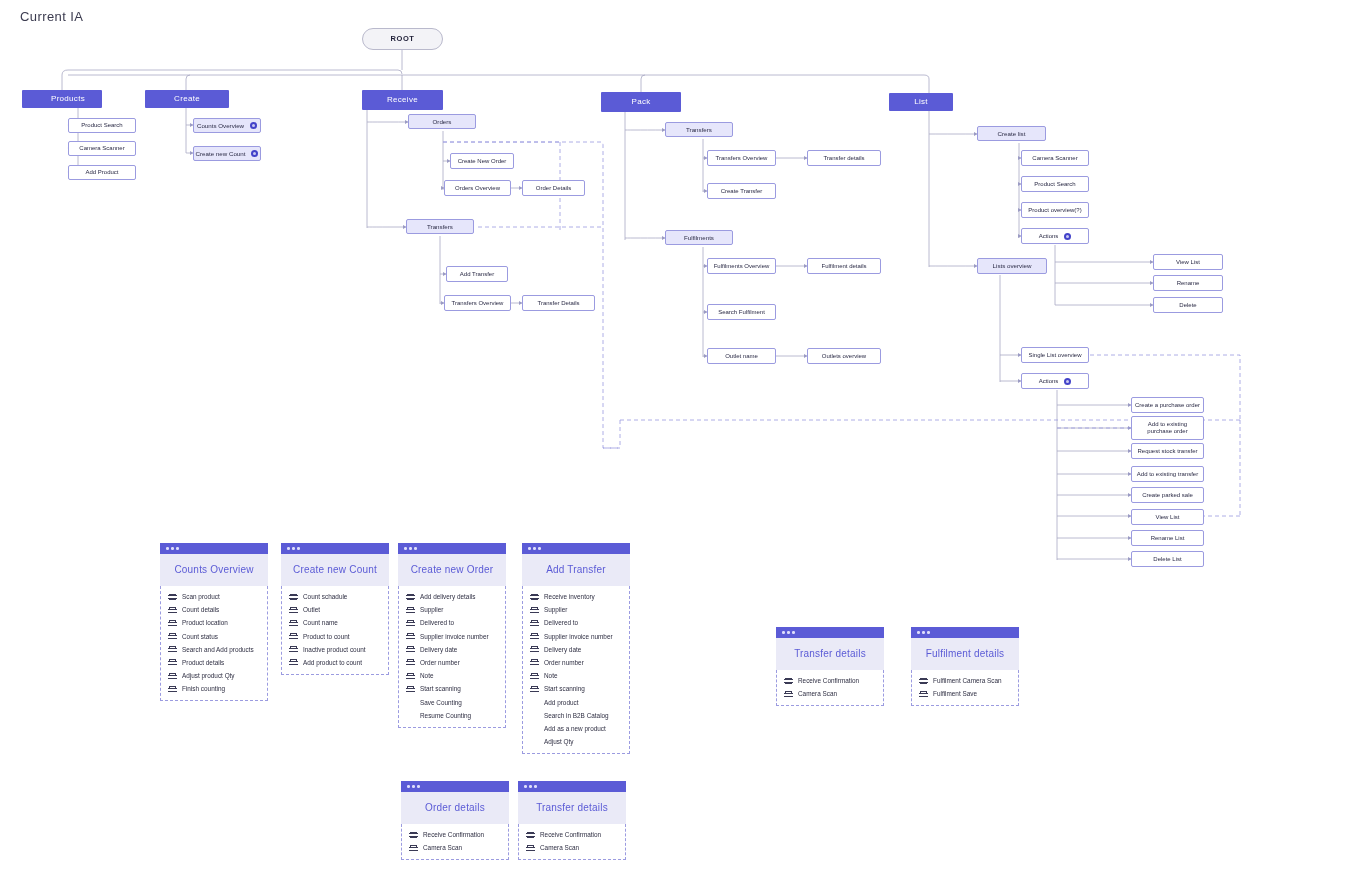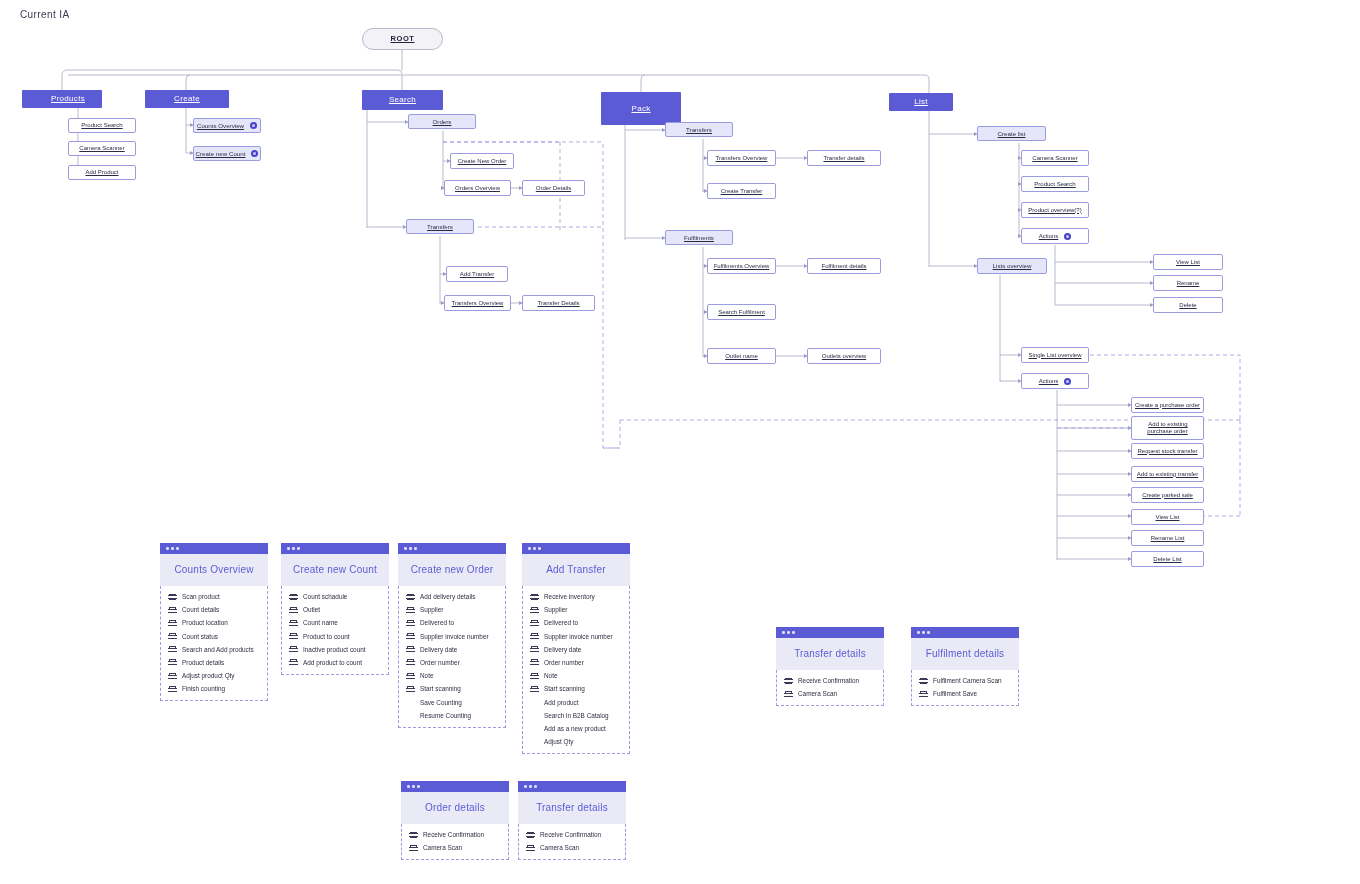--- a/index.html
+++ b/index.html
@@ -8,26 +8,26 @@
     background:#ffffff;
     font-family:"Liberation Sans", sans-serif;
     overflow:hidden;
     position:relative;
   }
   #canvas{position:absolute;left:0;top:0;width:1360px;height:884px;}
   svg.wires{position:absolute;left:0;top:0;width:1360px;height:884px;pointer-events:none;}
 
   .page-title{
     position:absolute;left:20px;top:9px;
-    font-size:10px;color:#3b3b4f;letter-spacing:.4px;
+    font-size:13px;color:#3b3b4f;letter-spacing:.4px;
   }
 
   
   .node{position:absolute;box-sizing:border-box;display:flex;align-items:center;
-        justify-content:center;text-align:right;line-height:1.15;text-decoration:underline;}
+        justify-content:center;text-align:center;line-height:1.15;}
 
   .root{
     background:#f3f3f7;border:1px solid #b9b9cc;border-radius:14px;
     font-size:7.5px;color:#22223a;letter-spacing:.6px;font-weight:600;
   }
   .lvl1{
     background:#5b5bd6;color:#fff;font-size:8px;letter-spacing:.3px;
     border-radius:1px;
   }
   .lvl2{
@@ -191,31 +191,31 @@
   <div class="node lvl1" style="left:145px;top:90px;width:84px;height:18px;">Create</div>
   <div class="node lvl2" style="left:193px;top:118px;width:68px;height:15px;">
     <span class="lbl">Counts Overview</span>
     <span class="badge"></span>
   </div>
   <div class="node lvl2" style="left:193px;top:146px;width:68px;height:15px;">
     <span class="lbl">Create new Count</span>
     <span class="badge"></span>
   </div>
 
-  <div class="node lvl1" style="left:362px;top:90px;width:81px;height:20px;">Search</div>
+  <div class="node lvl1" style="left:362px;top:90px;width:81px;height:20px;">Receive</div>
   <div class="node lvl2" style="left:408px;top:114px;width:68px;height:15px;">Orders</div>
   <div class="node lvl3" style="left:450px;top:153px;width:64px;height:16px;">Create New Order</div>
   <div class="node lvl3" style="left:444px;top:180px;width:67px;height:16px;">Orders Overview</div>
   <div class="node lvl3" style="left:522px;top:180px;width:63px;height:16px;">Order Details</div>
   <div class="node lvl2" style="left:406px;top:219px;width:68px;height:15px;">Transfers</div>
   <div class="node lvl3" style="left:446px;top:266px;width:62px;height:16px;">Add Transfer</div>
   <div class="node lvl3" style="left:444px;top:295px;width:67px;height:16px;">Transfers Overview</div>
   <div class="node lvl3" style="left:522px;top:295px;width:73px;height:16px;">Transfer Details</div>
 
-  <div class="node lvl1" style="left:601px;top:92px;width:80px;height:33px;">Pack</div>
+  <div class="node lvl1" style="left:601px;top:92px;width:80px;height:20px;">Pack</div>
   <div class="node lvl2" style="left:665px;top:122px;width:68px;height:15px;">Transfers</div>
   <div class="node lvl3" style="left:707px;top:150px;width:69px;height:16px;">Transfers Overview</div>
   <div class="node lvl3" style="left:807px;top:150px;width:74px;height:16px;">Transfer details</div>
   <div class="node lvl3" style="left:707px;top:183px;width:69px;height:16px;">Create Transfer</div>
   <div class="node lvl2" style="left:665px;top:230px;width:68px;height:15px;">Fulfilments</div>
   <div class="node lvl3" style="left:707px;top:258px;width:69px;height:16px;">Fulfilments Overview</div>
   <div class="node lvl3" style="left:807px;top:258px;width:74px;height:16px;">Fulfilment details</div>
   <div class="node lvl3" style="left:707px;top:304px;width:69px;height:16px;">Search  Fulfilment</div>
   <div class="node lvl3" style="left:707px;top:348px;width:69px;height:16px;">Outlet name</div>
   <div class="node lvl3" style="left:807px;top:348px;width:74px;height:16px;">Outlets overview</div>

